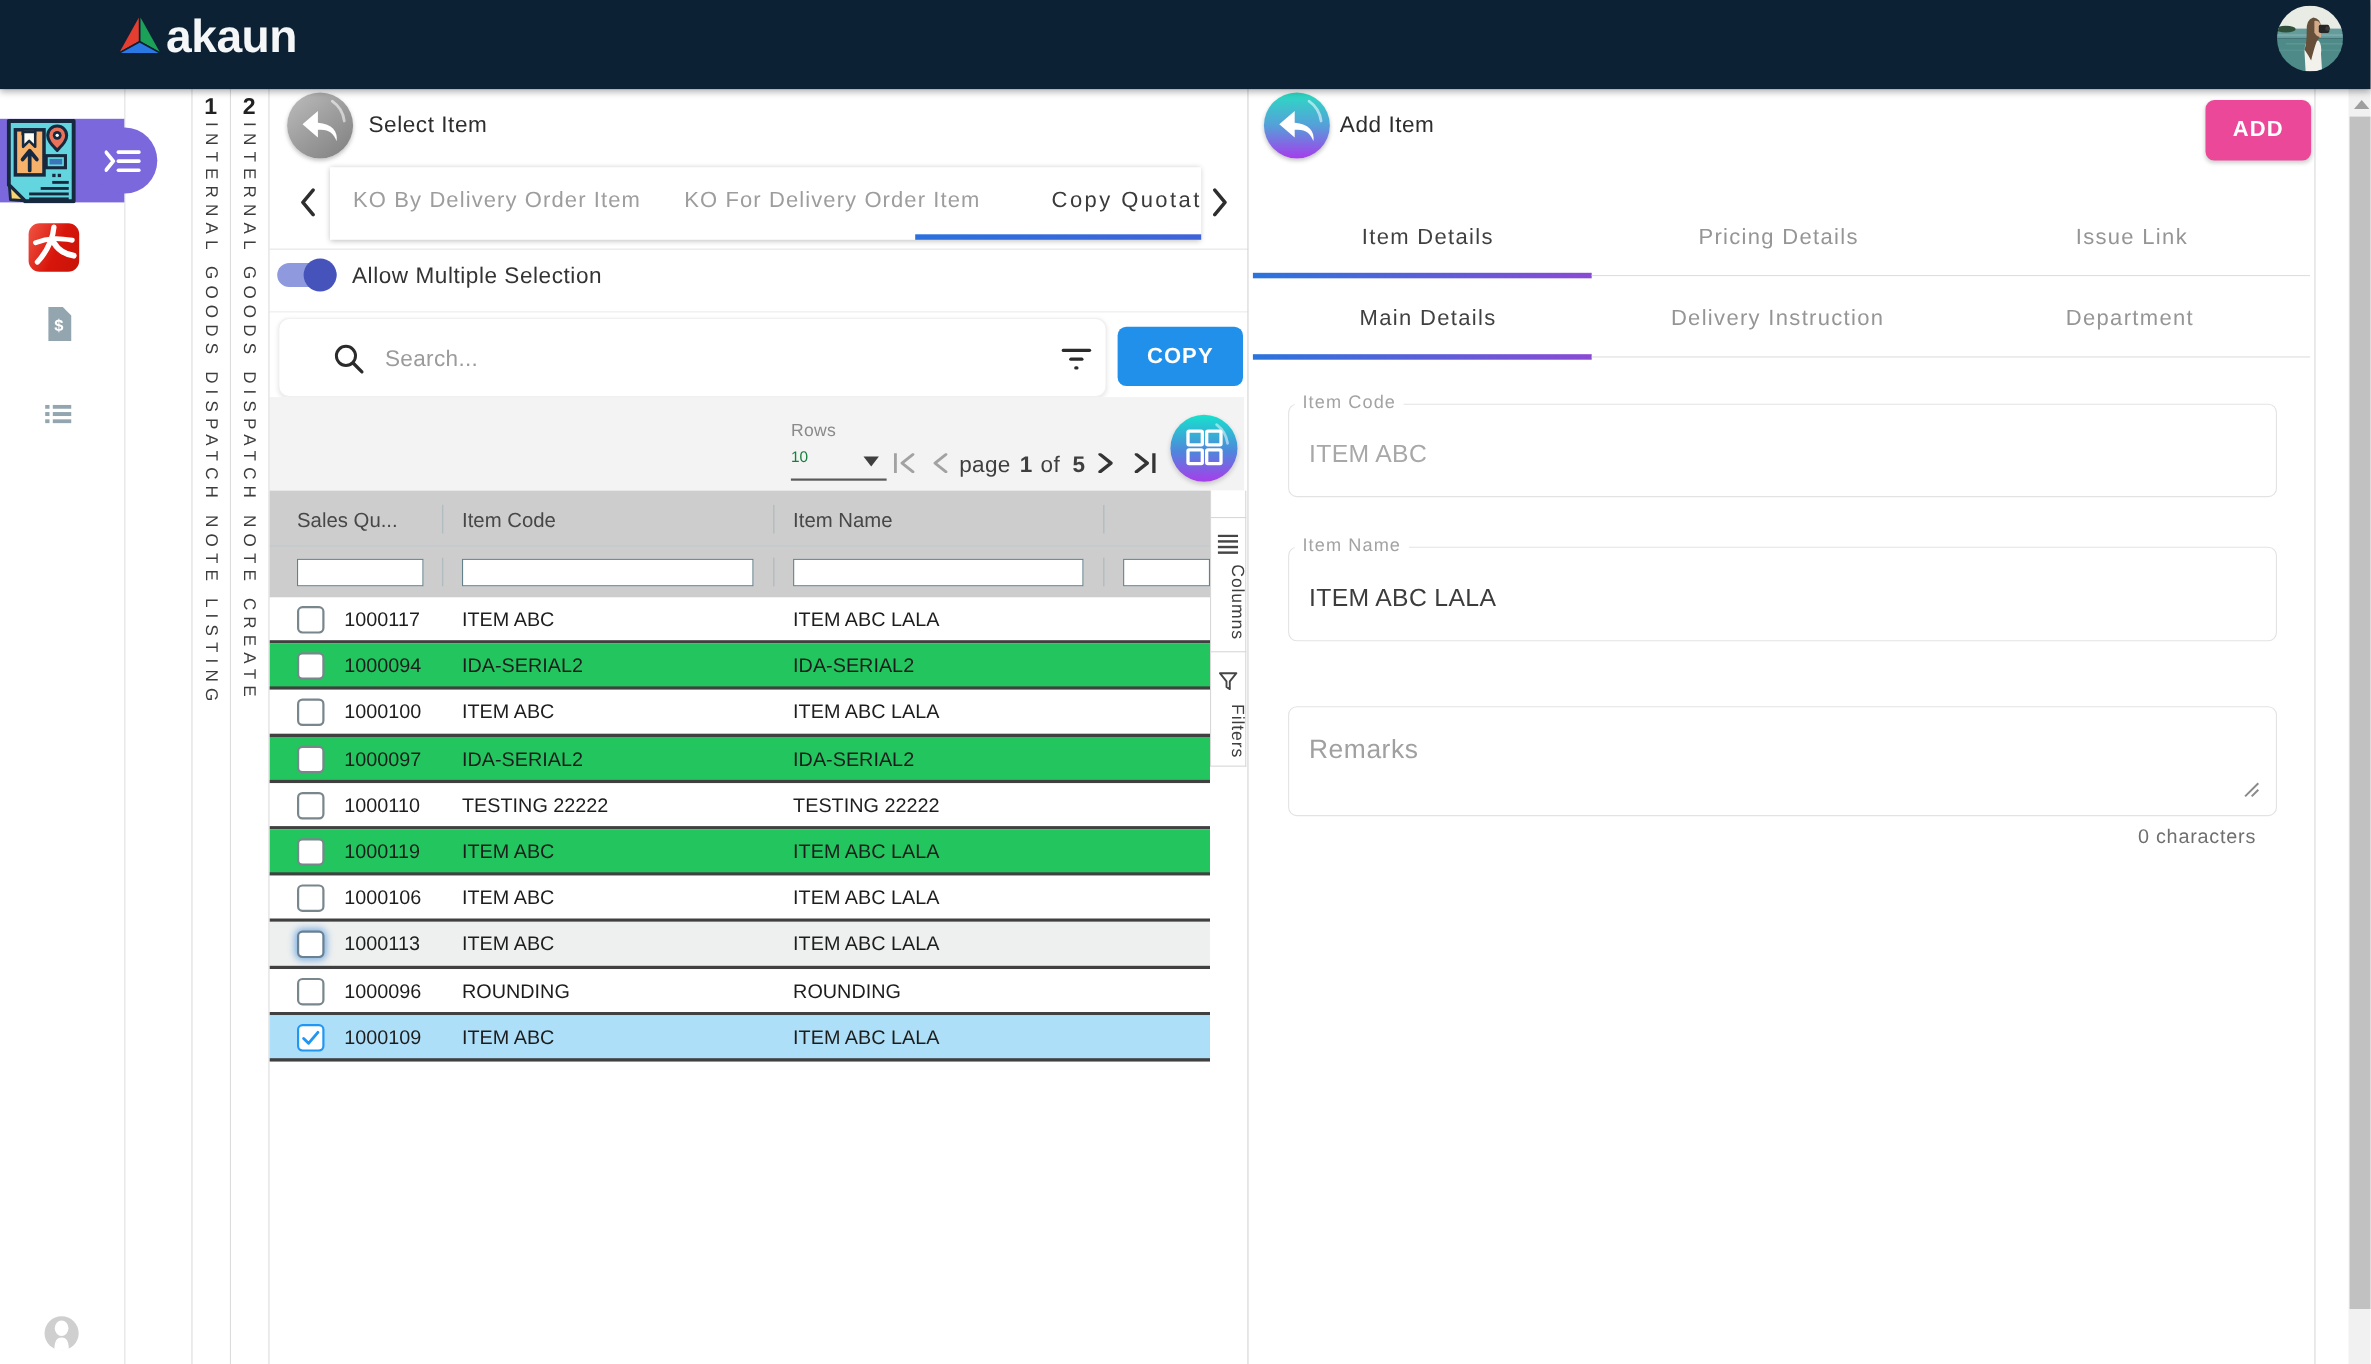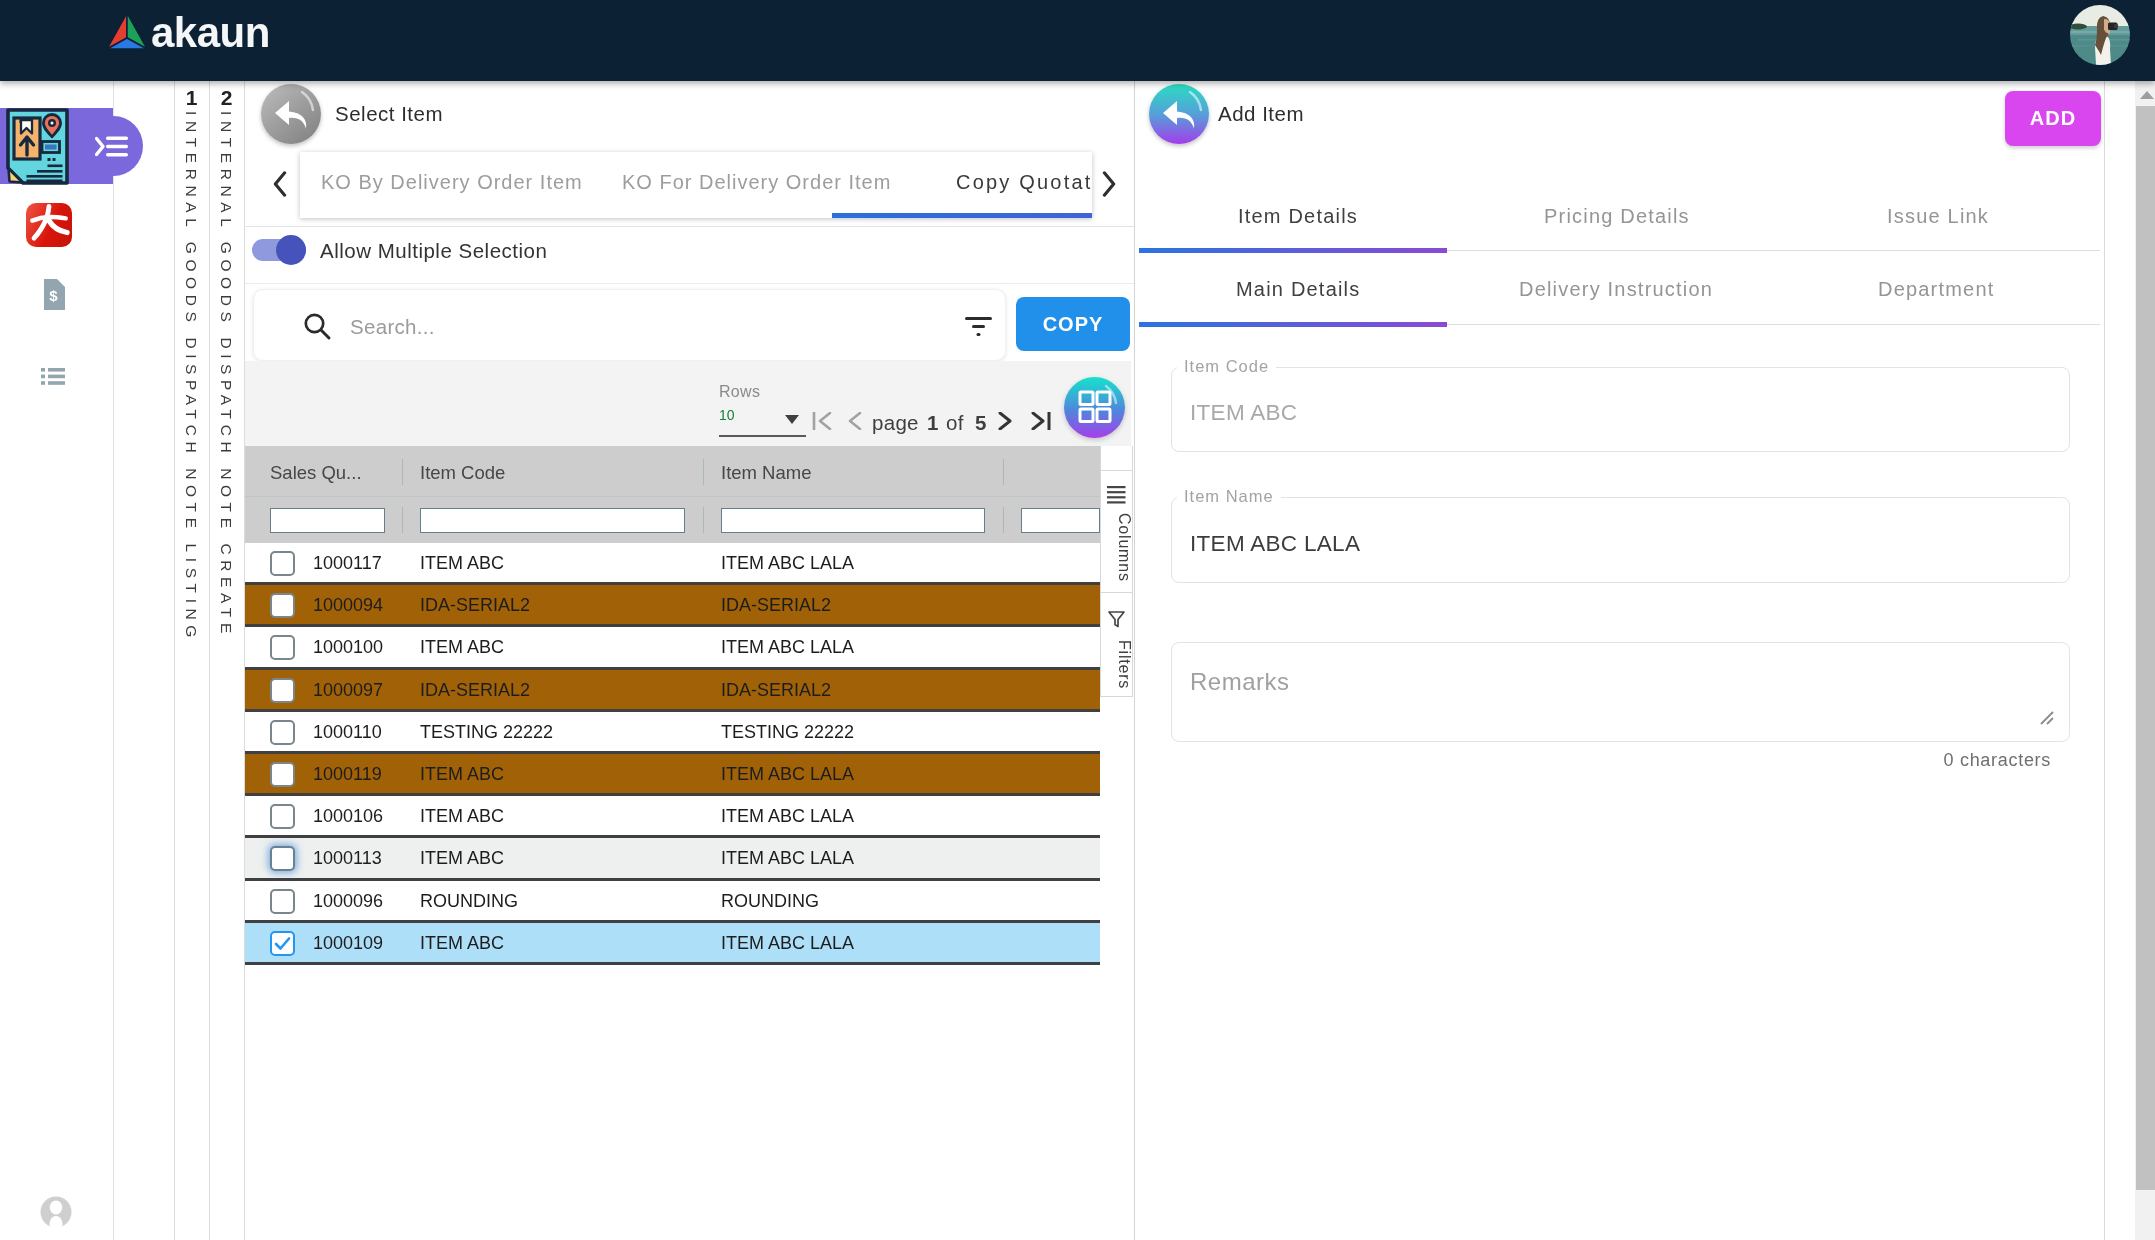--- a/index.html
+++ b/index.html
@@ -71,39 +71,39 @@
 #gridbtn { left:819px; top:296px; width:61px; height:61px; border-radius:50%;
   background:linear-gradient(180deg,#16e2cd 0%,#4f86dc 55%,#a73eea 100%);
   box-shadow:0 2px 5px rgba(0,0,0,.2); }
 
 #thead { left:0px; top:365px; width:855px; height:51px; background:#cdcdcd; }
 .hcell { top:381px; font-size:18.5px; color:#474747; }
 #tfilter { left:0px; top:416px; width:855px; height:47px; background:#cdcdcd; }
 .fbox { top:427px; height:25px; background:#fff; border:1.5px solid #64808a; }
 .colsep { width:1px; background:#aab8bc; }
 .trow { left:0px; width:855px; height:42.2px; border-bottom:3px solid #404040; }
-.rw { background:#fff; } .rg { background:#a16207; }
+.rw { background:#fff; } .rg { background:#22c55e; }
 .rf { background:#eef0ef; } .rs { background:#aedff8; }
 .cbx { position:absolute; left:25px; top:8px; width:25px; height:25px; border:2px solid #79868c;
   border-radius:5px; background:#fff; }
 .cbxf { box-shadow:0 0 7px 2px rgba(66,140,220,.65); border-color:#6a8191; }
 .cbxs { border-color:#2196f3; }
 .ctext { position:absolute; top:10px; font-size:18px; color:#1d1d1d; }
 .c1 { left:68px; } .c2 { left:175px; } .c3 { left:476px; }
 
 #strip { left:855px; top:365px; width:33px; height:251px; background:#fff;
   border:1px solid #d8d8d8; border-top:none; }
 .striplabel { writing-mode:vertical-rl; font-size:16px; color:#3f3f3f; letter-spacing:0.8px; }
 
 
 #rpanel { left:1136px; top:81px; width:968px; height:1159px; background:#fff; }
 #rback { left:13px; top:3px; background:linear-gradient(180deg,#2bdcc3 0%,#55a0d9 50%,#a43deb 100%);
   box-shadow:0 2px 4px rgba(0,0,0,.25); }
 #rtitle { left:82px; top:21px; }
-#addbtn { left:869px; top:10px; width:96px; height:55px; background:#d946ef; border-radius:8px;
+#addbtn { left:869px; top:10px; width:96px; height:55px; background:#ec4899; border-radius:8px;
   color:#fff; font-size:20px; font-weight:bold; letter-spacing:1px; text-align:center; line-height:55px;
   box-shadow:0 2px 4px rgba(0,0,0,.2); }
 .rtab { font-size:20px; color:#959595; letter-spacing:1.2px; white-space:nowrap; }
 .rtabact { color:#404040; }
 .runderline { left:3px; width:308px; height:5px; background:linear-gradient(90deg,#2a74dd,#8a4ad4); }
 .rgrey { width:653px; height:1px; background:#dedede; }
 
 .field { left:35px; width:899px; border:1.5px solid #e3e3e3; border-radius:8px; background:#fff; }
 .flabel { position:absolute; left:5px; top:-11px; background:#fff; padding:0 7px;
   font-size:16.5px; color:#a3a3a3; letter-spacing:1px; }

